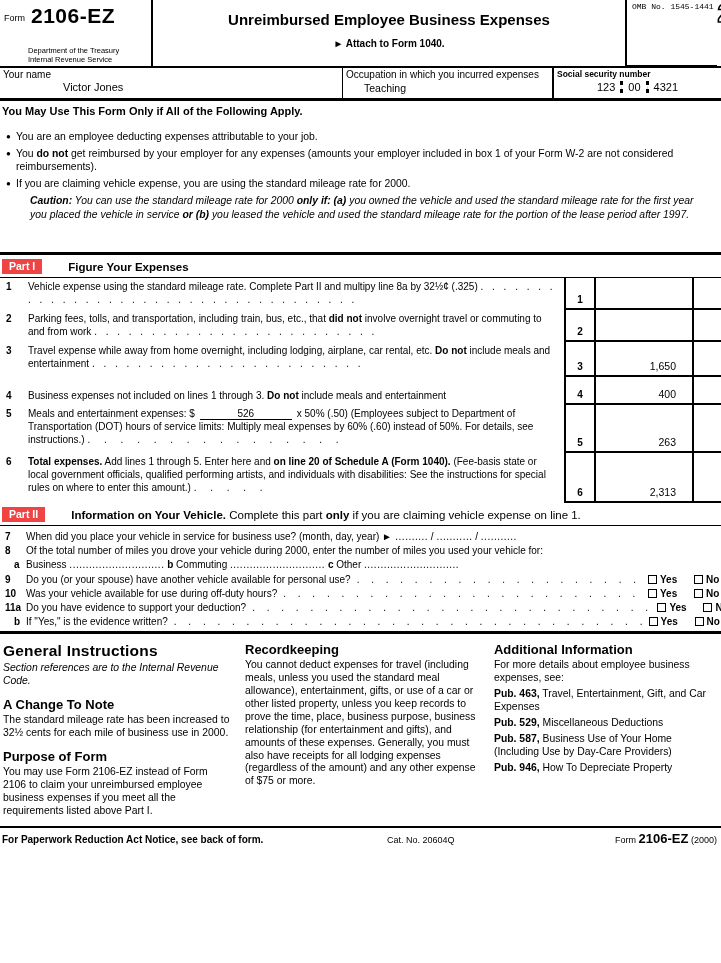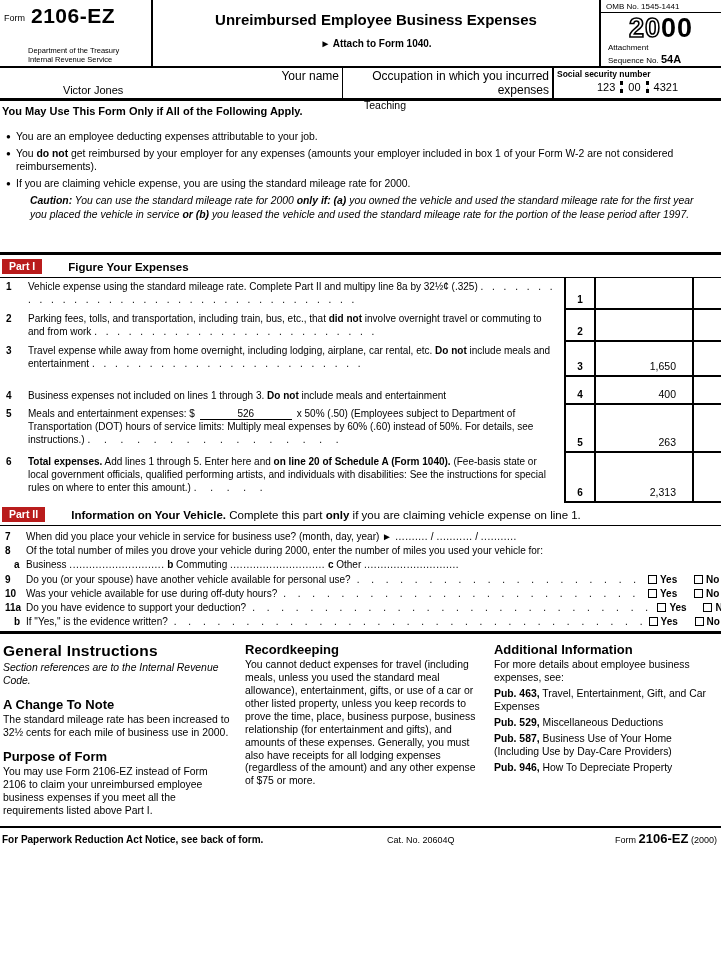--- a/index.html
+++ b/index.html
@@ -12,48 +12,48 @@
   
   .hd{display:flex;height:68px;border-bottom:2px solid #000;}
   .hd-left{width:153px;border-right:2px solid #000;padding:4px 2px 2px 4px;display:flex;flex-direction:column;}
   .hd-form-line{display:flex;align-items:flex-start;}
   .hd-form-word{font-size:9px;margin-top:9px;}
   .hd-form-no{font-size:21px;font-weight:bold;margin-left:6px;letter-spacing:0.5px;}
   .hd-agency{font-size:7.5px;margin-top:auto;line-height:1.2;margin-left:24px;}
   .hd-center{flex:1;text-align:center;padding-top:11px;}
   .hd-title{font-size:15px;font-weight:bold;}
   .hd-attach{font-size:10px;font-weight:bold;margin-top:10px;}
-  .hd-right{width:122px;border-left:2px solid #000;display:flex;flex-direction:column;}
+  .hd-right{width:96px;border-left:2px solid #000;display:flex;flex-direction:row;font-family:Liberation Mono, monospace;}
   .hd-omb{font-size:8px;padding:2px 3px 1px 5px;border-bottom:1.5px solid #000;white-space:nowrap;}
   .hd-year{font-size:27px;font-weight:bold;text-align:center;line-height:30px;letter-spacing:1px;}
   .y-outline{color:#fff;-webkit-text-stroke:1.6px #000;}
   .hd-attseq{font-size:8px;padding:0 3px 2px 7px;line-height:1.25;}
   .hd-seqno{font-size:11px;font-weight:bold;}
   
   .idrow{display:flex;height:33px;border-bottom:3px solid #000;}
   .id-name{flex:1;padding:1px 3px;}
   .id-occ{width:210px;border-left:1.5px solid #000;padding:1px 3px;}
   .id-ssn{width:169px;border-left:2px solid #000;padding:1px 3px;}
-  .id-label{font-size:12px;text-align:right;}
+  .id-label{font-size:10px;}
   .id-label-b{font-size:8.5px;font-weight:bold;}
   .id-val{font-size:11px;padding-left:60px;margin-top:1px;}
   .id-val-occ{font-size:10.5px;padding-left:18px;margin-top:2px;}
   .ssn-val{display:flex;align-items:flex-start;justify-content:center;font-size:11px;margin-top:2px;gap:5px;}
   .ssn-sep{width:0;height:12px;border-left:3px dotted #000;}
   
   .elig{padding:4px 2px 0 2px;}
   .elig-h{font-size:11px;font-weight:bold;margin-bottom:13px;}
   .bullet{display:flex;font-size:10.4px;line-height:1.32;margin:3px 0;}
   .bdot{width:14px;padding-left:4px;font-size:8px;line-height:1.7;}
   .btext{flex:1;padding-right:4px;}
   .caution{margin:2px 6px 0 28px;font-size:10.4px;line-height:1.35;}
   .rule3{border-top:3px solid #000;margin-top:30px;}
   
   .part-head{display:flex;align-items:center;padding:4px 0 3px 2px;border-bottom:1.5px solid #000;}
-  .pbox{background:#b91c1c;color:#fff;font-weight:bold;font-size:10.5px;padding:1px 7px 2px 7px;}
+  .pbox{background:#ef4444;color:#fff;font-weight:bold;font-size:10.5px;padding:1px 7px 2px 7px;}
   .part-title{margin-left:26px;font-size:11.5px;}
   .part-title-b{font-weight:bold;}
   
   .p1{border-bottom:0;}
   .prow{display:flex;overflow:hidden;}
   .ptext{width:564px;display:flex;padding:2px 4px 0 6px;}
   .pnum{width:22px;font-weight:bold;font-size:10px;flex:none;padding-top:1px;}
   .ptxt{flex:1;font-size:10px;line-height:1.3;}
   .pncell{width:30px;border-left:2px solid #000;border-bottom:2px solid #000;display:flex;align-items:flex-end;justify-content:center;padding-bottom:3px;font-weight:bold;font-size:10px;}
   .pacell{width:98px;border-left:2px solid #000;border-bottom:2px solid #000;display:flex;align-items:flex-end;justify-content:flex-end;padding:0 16px 3px 0;font-size:10.5px;}

